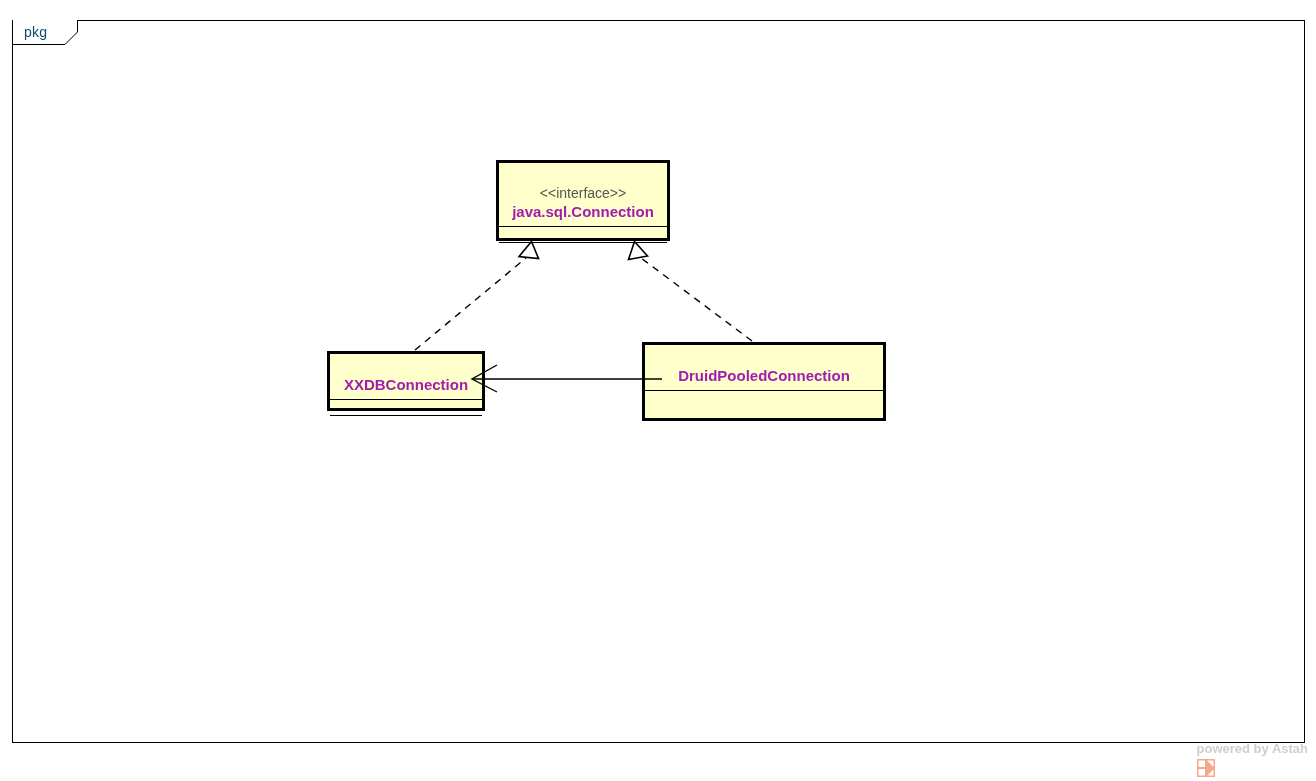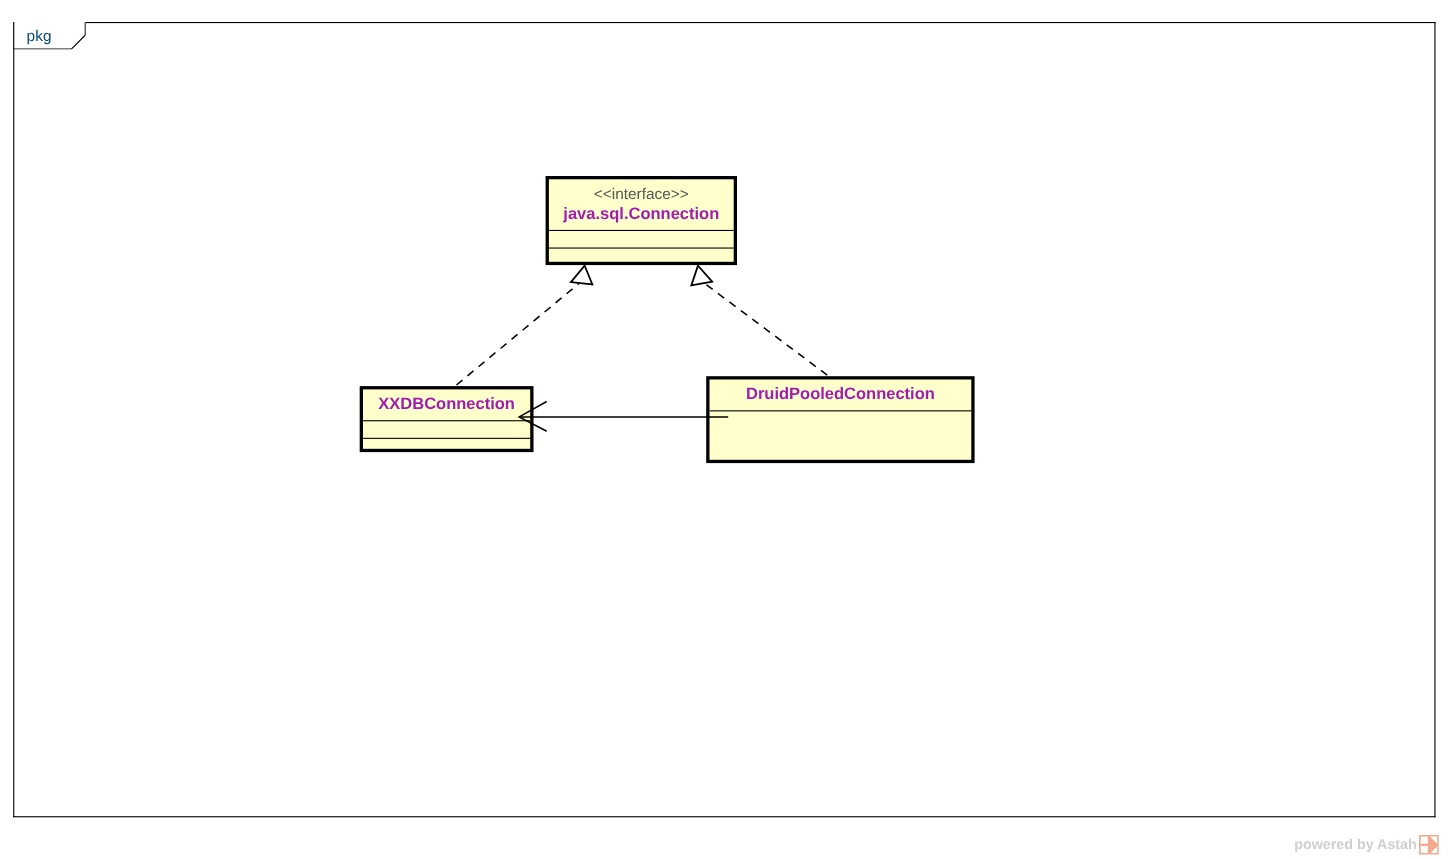--- a/index.html
+++ b/index.html
@@ -58,21 +58,21 @@
   }
 
   
   .uml-class {
     position: absolute;
     background: #ffffcc;
     border: 3px solid #000000;
     box-sizing: border-box;
   }
   .uml-header {
-    padding: 4px 8px 5px 8px;
+    padding: 21px 8px 5px 8px;
     text-align: center;
     border-bottom: 1px solid #000000;
   }
   .uml-stereotype {
     font-size: 14px;
     color: #555555;
     line-height: 18px;
     white-space: nowrap;
   }
   .uml-name {
@@ -127,22 +127,23 @@
     height: 781px;
     pointer-events: none;
   }
 
   
   #watermark {
     position: absolute;
     right: 8px;
     bottom: 4px;
     display: flex;
-    align-items: center;
+    align-items: flex-start;
     gap: 2px;
+    flex-direction: column;
   }
   #watermark-text {
     font-size: 13px;
     color: #cfcfcf;
     font-weight: bold;
     line-height: 16px;
   }
   #watermark-logo {
     display: block;
   }

